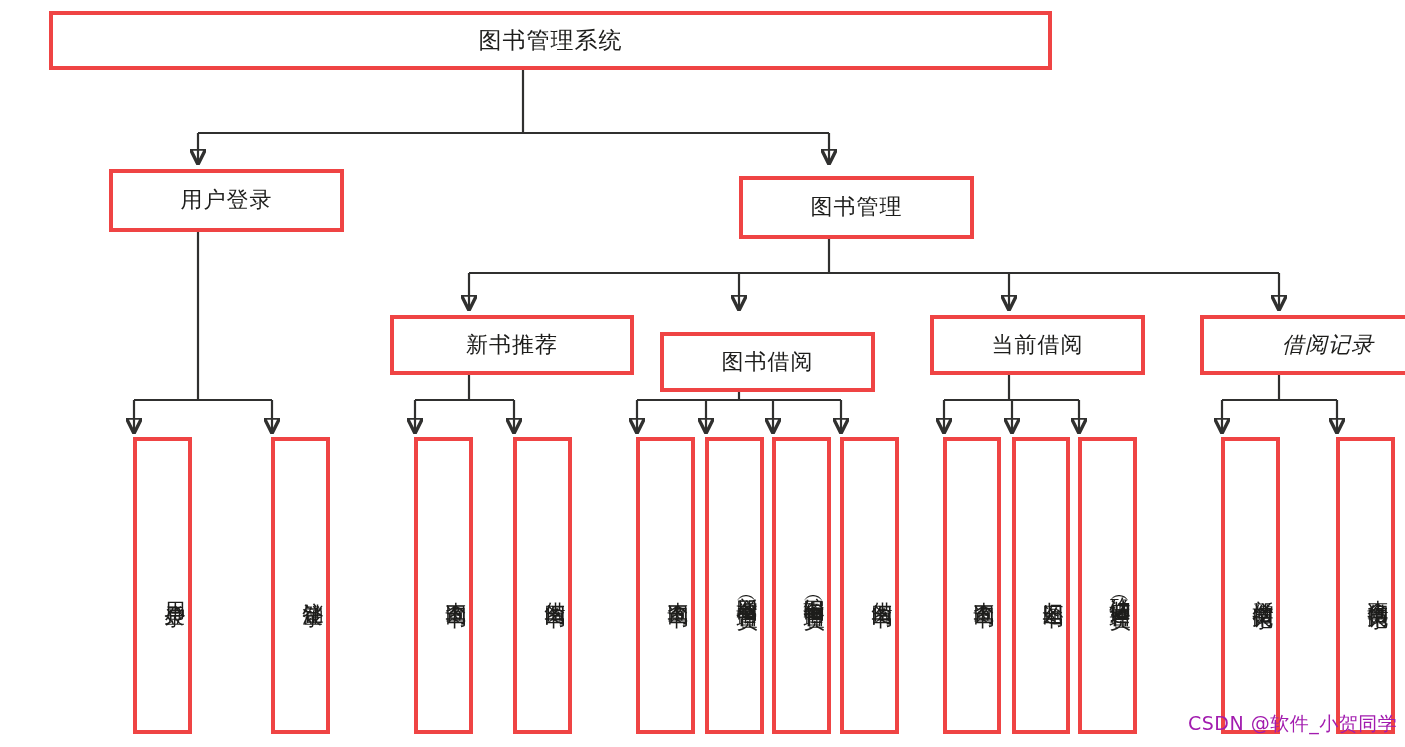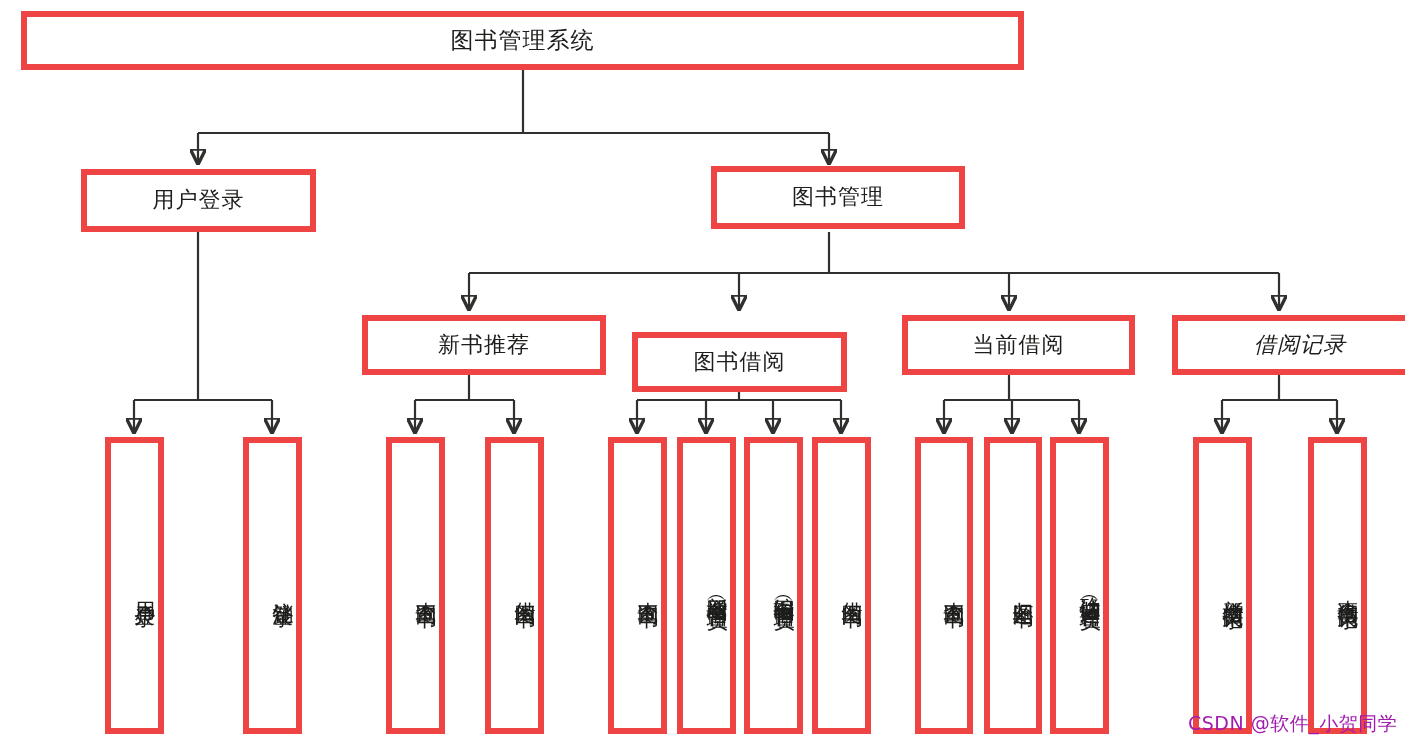--- a/index.html
+++ b/index.html
@@ -16,26 +16,27 @@
   }
   #diagram-root {
     position: absolute;
     inset: 0;
     width: 1405px;
     height: 747px;
   }
   .node-box {
     position: absolute;
     box-sizing: border-box;
-    border: 6px solid #ef4444;
+    border: 4px solid #ef4444;
     background: #ffffff;
     display: flex;
     align-items: center;
     justify-content: center;
     color: #1d1d1b;
+    margin-left: 28px;
   }
   .node-h {
     font-size: 22px;
     letter-spacing: 1px;
     line-height: 1.2;
     white-space: nowrap;
   }
   .node-root {
     font-size: 23px;
   }
@@ -131,31 +132,31 @@
     <line x1="1337" y1="400" x2="1337" y2="432" marker-end="url(#arrow)"></line>
   </svg>
 
   <div class="node-box node-h node-root" style="left:21px; top:11px; width:1003px; height:59px;">
     <span>图书管理系统</span>
   </div>
 
   <div class="node-box node-h" style="left:81px; top:169px; width:235px; height:63px;">
     <span>用户登录</span>
   </div>
-  <div class="node-box node-h" style="left:711px; top:166px; width:254px; height:63px;">
+  <div class="node-box node-h" style="left:711px; top:176px; width:235px; height:63px;">
     <span>图书管理</span>
   </div>
 
   <div class="node-box node-h" style="left:362px; top:315px; width:244px; height:60px;">
     <span>新书推荐</span>
   </div>
   <div class="node-box node-h" style="left:632px; top:332px; width:215px; height:60px;">
     <span>图书借阅</span>
   </div>
-  <div class="node-box node-h" style="left:902px; top:315px; width:233px; height:60px;">
+  <div class="node-box node-h" style="left:902px; top:315px; width:215px; height:60px;">
     <span>当前借阅</span>
   </div>
   <div class="node-box node-h" style="left:1172px; top:315px; width:256px; height:60px;font-style:italic;">
     <span>借阅记录</span>
   </div>
 
   <div class="node-box node-v" style="left:105px; top:437px; width:59px; height:297px;">
     <span class="vlabel">用户登录</span>
   </div>
   <div class="node-box node-v" style="left:243px; top:437px; width:59px; height:297px;">

